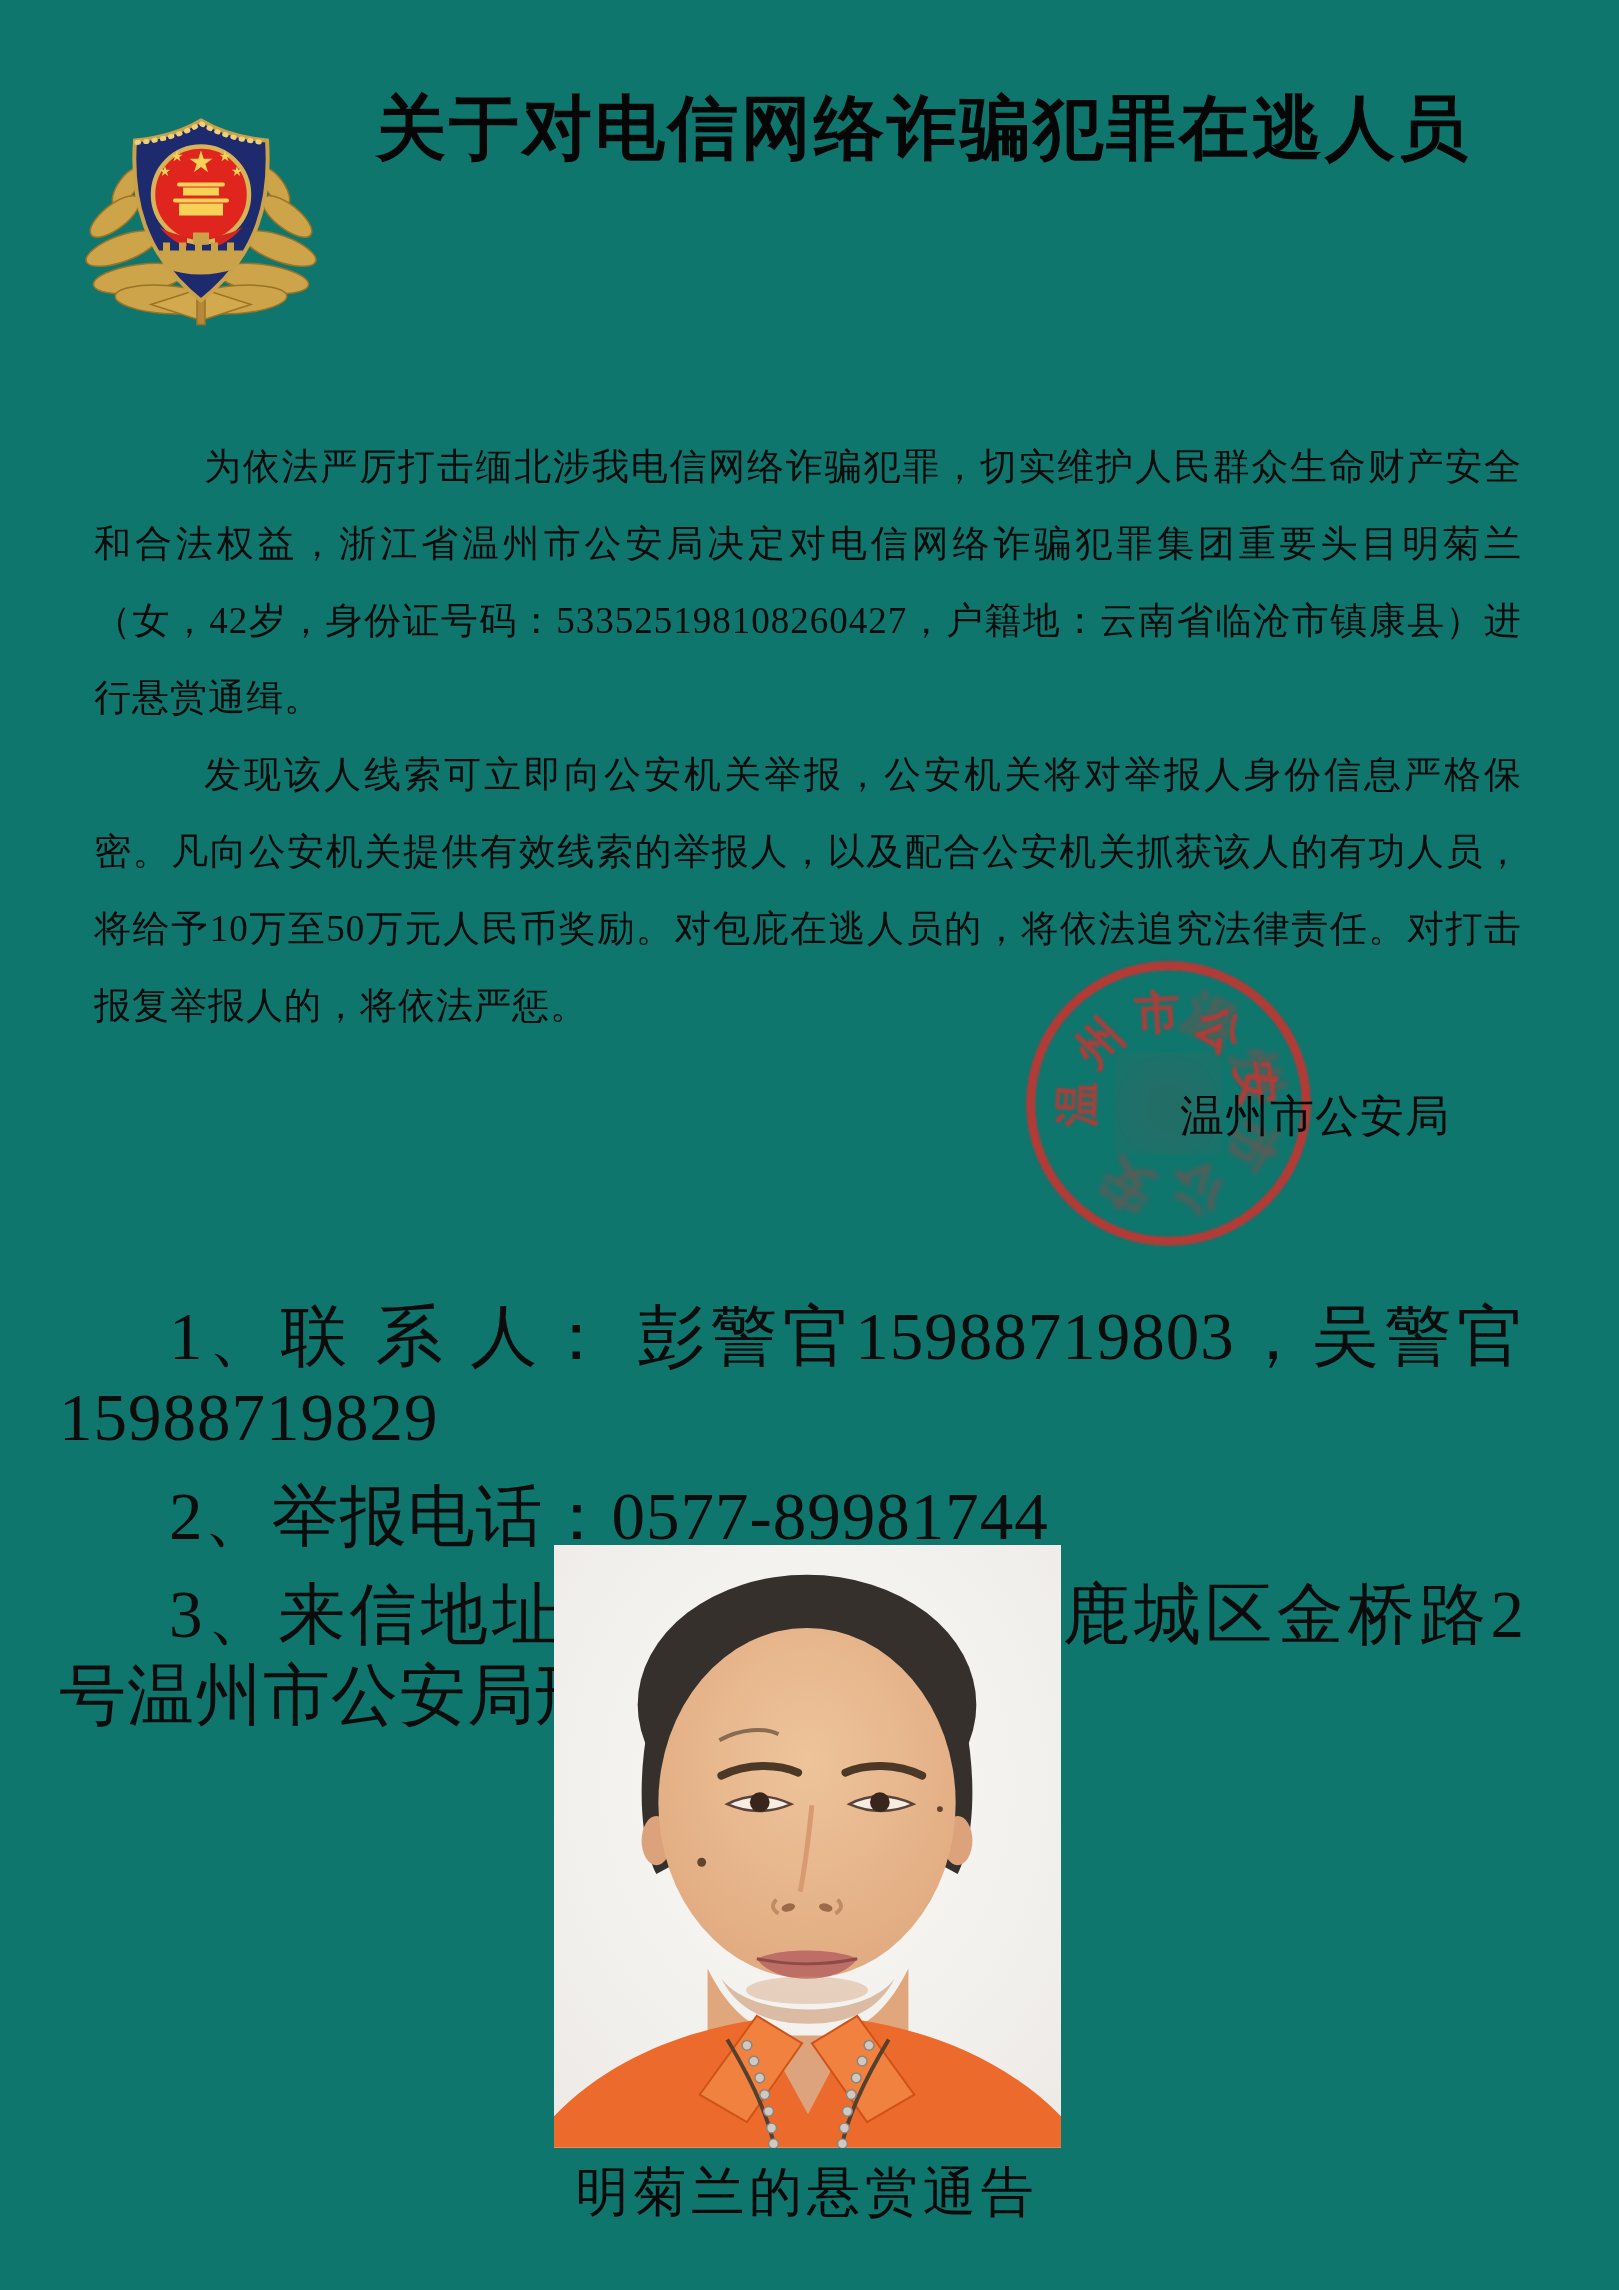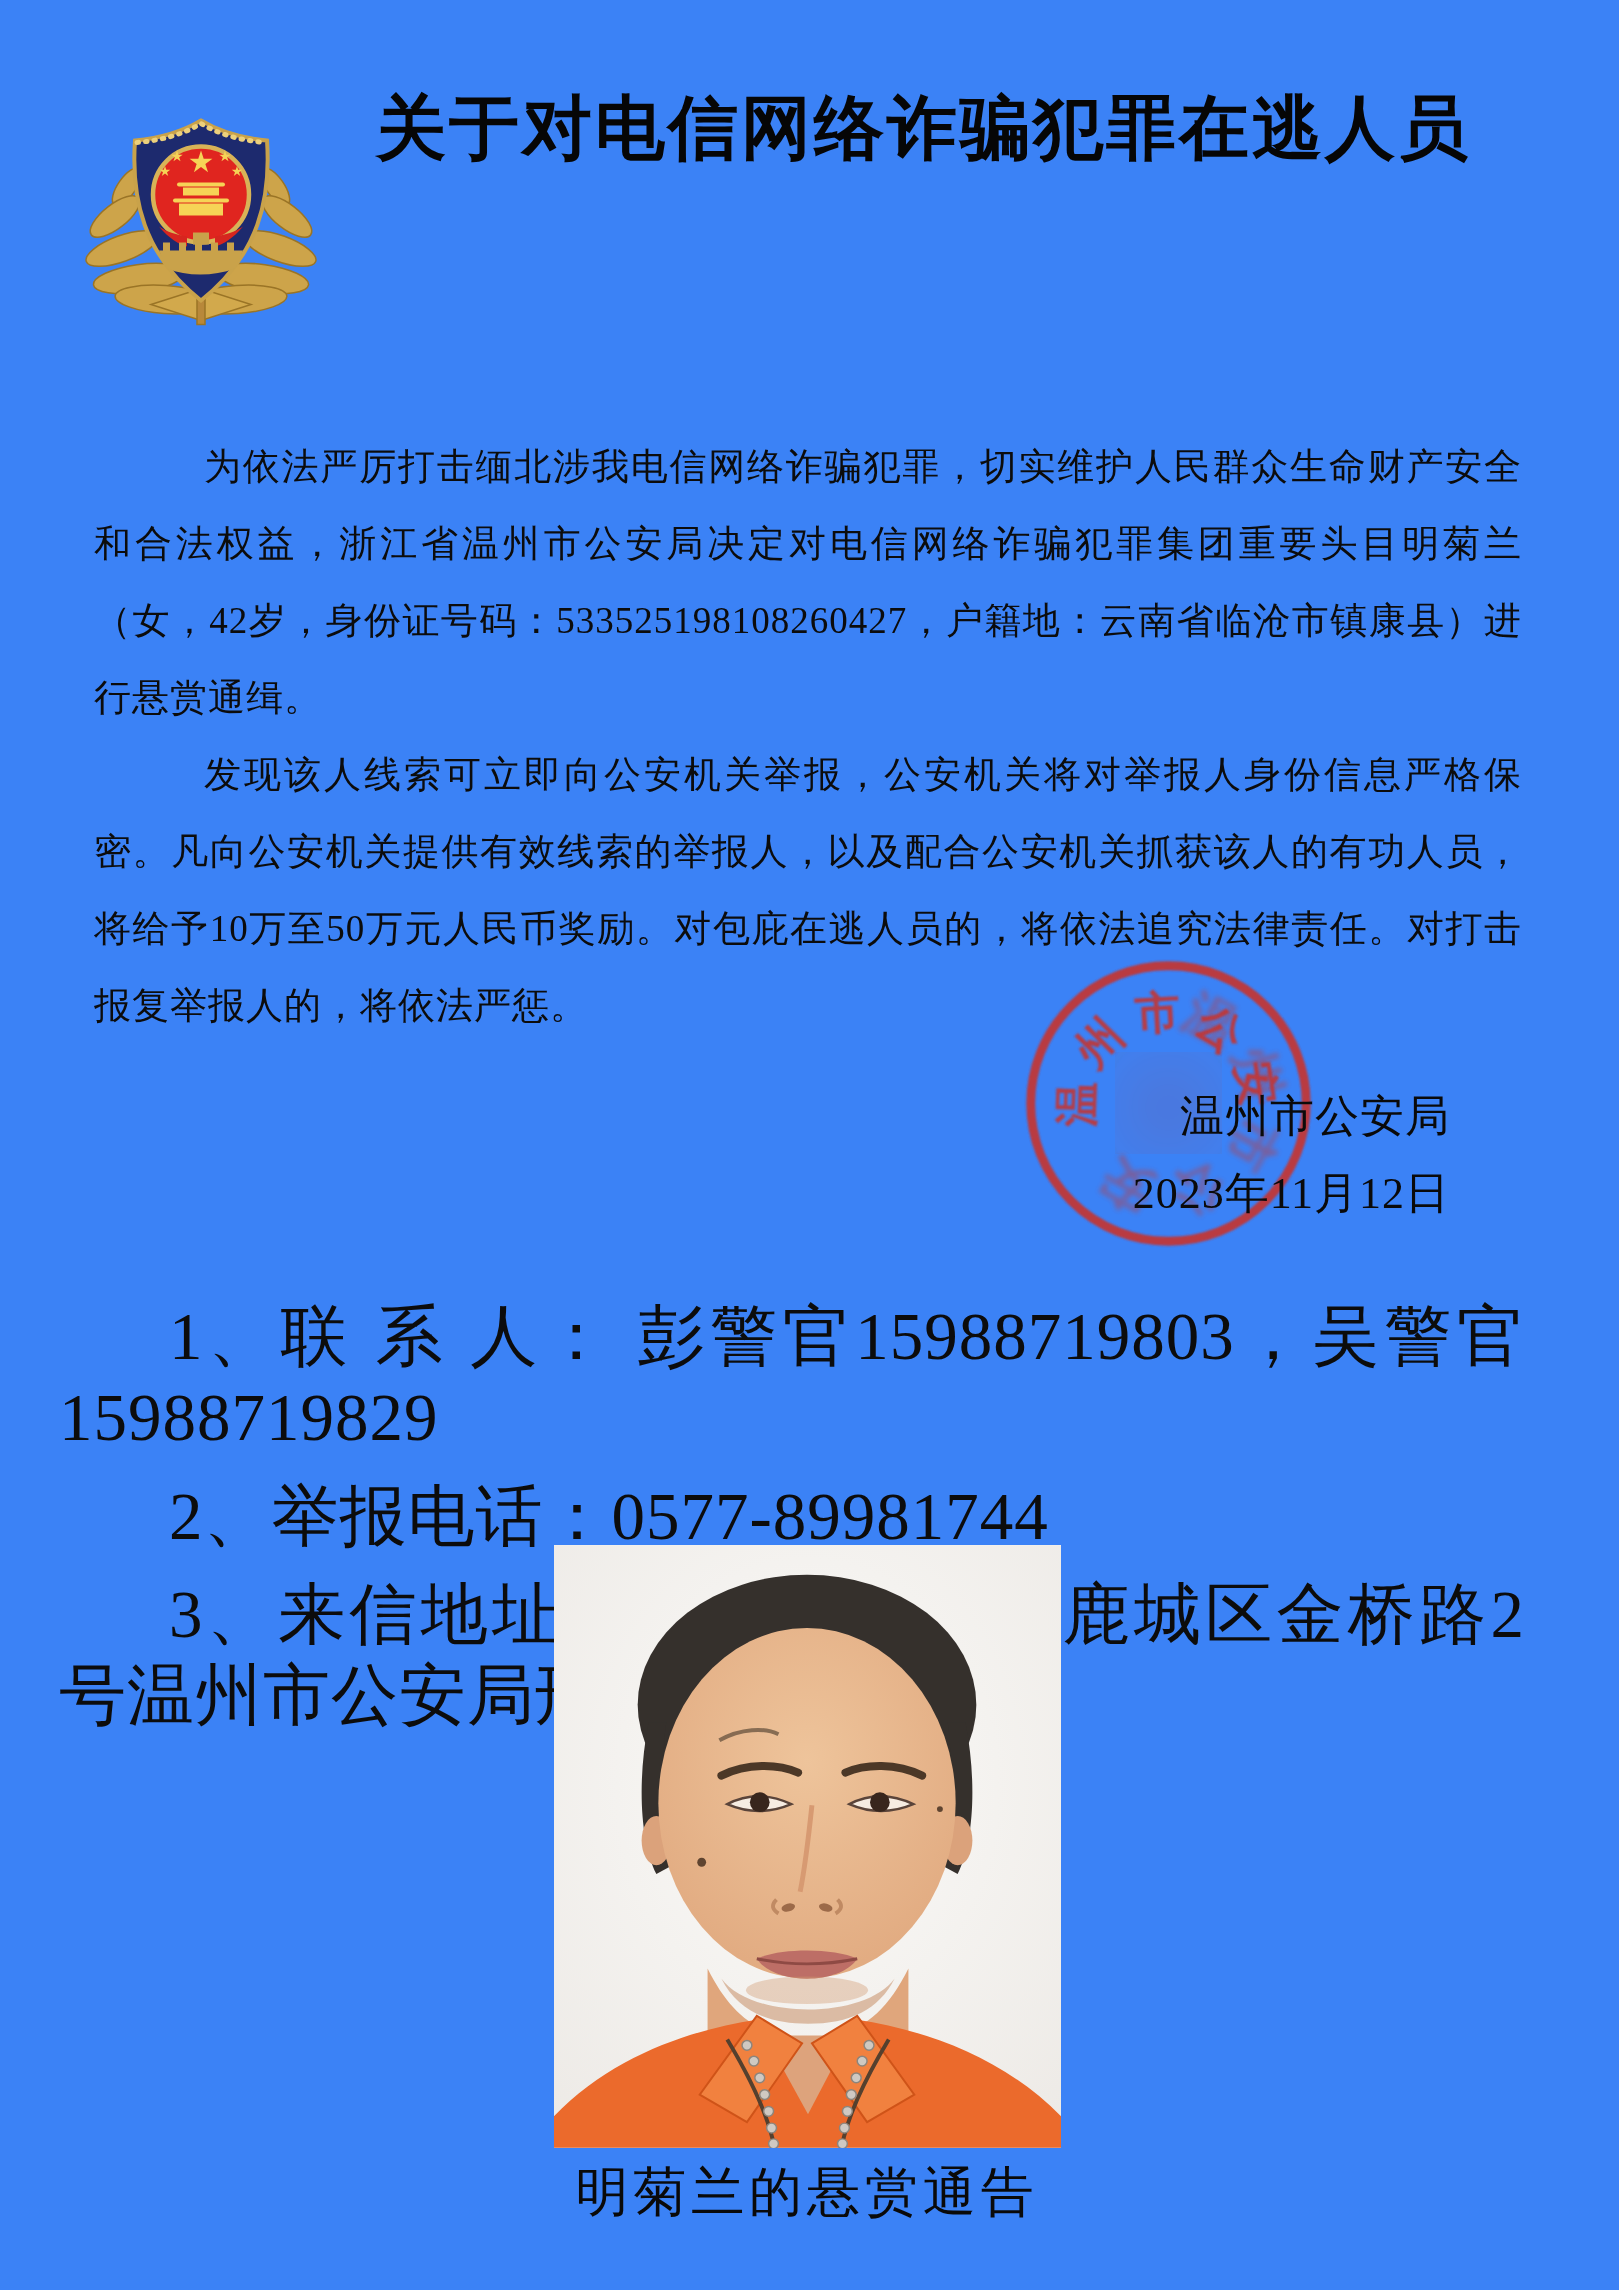--- a/index.html
+++ b/index.html
@@ -1,18 +1,18 @@
 <!DOCTYPE html>
 <html><head>
 <meta charset="utf-8">
 <style>
   html,body{margin:0;padding:0;background:#9a9a9a;}
   .page{
     position:relative;width:1619px;height:2290px;margin:0 auto;
-    background:#3b82f6;overflow:hidden;color:#0c0c0c;
+    background:#0f766e;overflow:hidden;color:#0c0c0c;
     font-family:"Liberation Serif","DejaVu Serif",serif;
   }
   .badge{position:absolute;left:85px;top:106px;width:232px;height:223px;}
   .title{
     position:absolute;left:325px;top:83px;width:1197px;text-align:center;
     font-weight:bold;font-size:70px;line-height:92px;letter-spacing:3px;color:#060606;
   }
   .body-text{
     position:absolute;left:94px;top:428px;width:1428px;
     font-size:37px;line-height:77px;text-align:justify;letter-spacing:1px;
@@ -118,21 +118,20 @@
       </text>
     </g>
     <text font-size="46" fill="#c43431" letter-spacing="10" font-weight="bold" opacity="0.9" filter="url(#blur1)">
       <textPath href="#sealArc" startOffset="8">温州市公安局</textPath>
     </text>
     <use href="#sstar" transform="translate(156 160) scale(47)" fill="#c43431" opacity="0.82" filter="url(#blur1)"></use>
   </svg>
 
   <div class="signature">
     <div>温州市公安局</div>
-    <div>2023年11月12日</div>
   </div>
 
   <div class="contacts">
     <p class="item">1、联 系 人： 彭警官15988719803，吴警官15988719829</p>
     <p class="item">2、举报电话：0577-89981744</p>
     <p class="item">3、来信地址：浙江省温州市鹿城区金桥路2号温州市公安局刑侦支队</p>
   </div>
 
   <div class="photo">
     <svg width="507" height="603" viewBox="0 0 515 612" aria-hidden="true">

